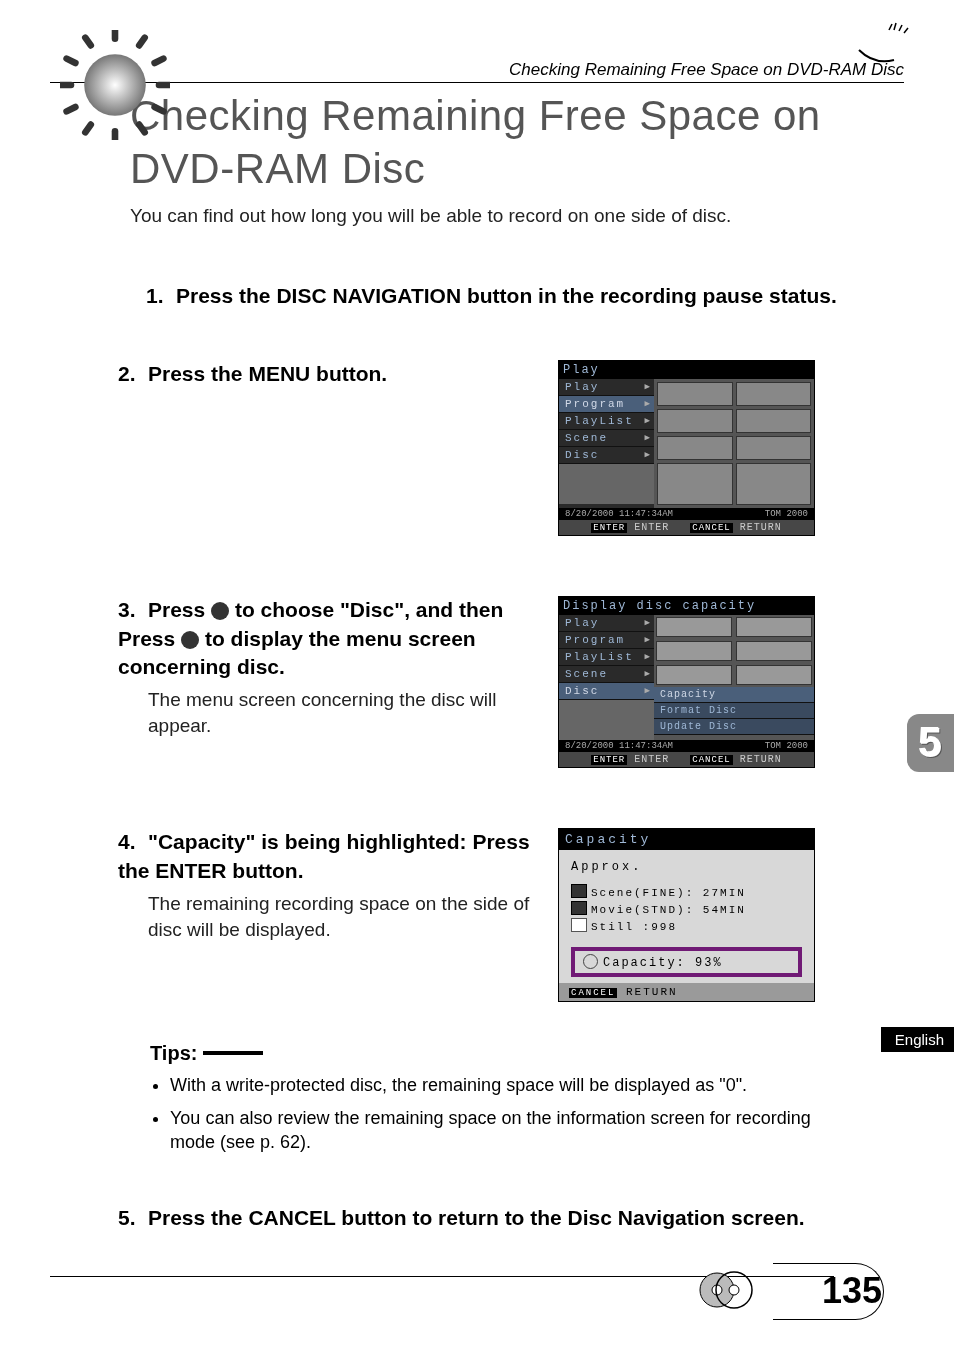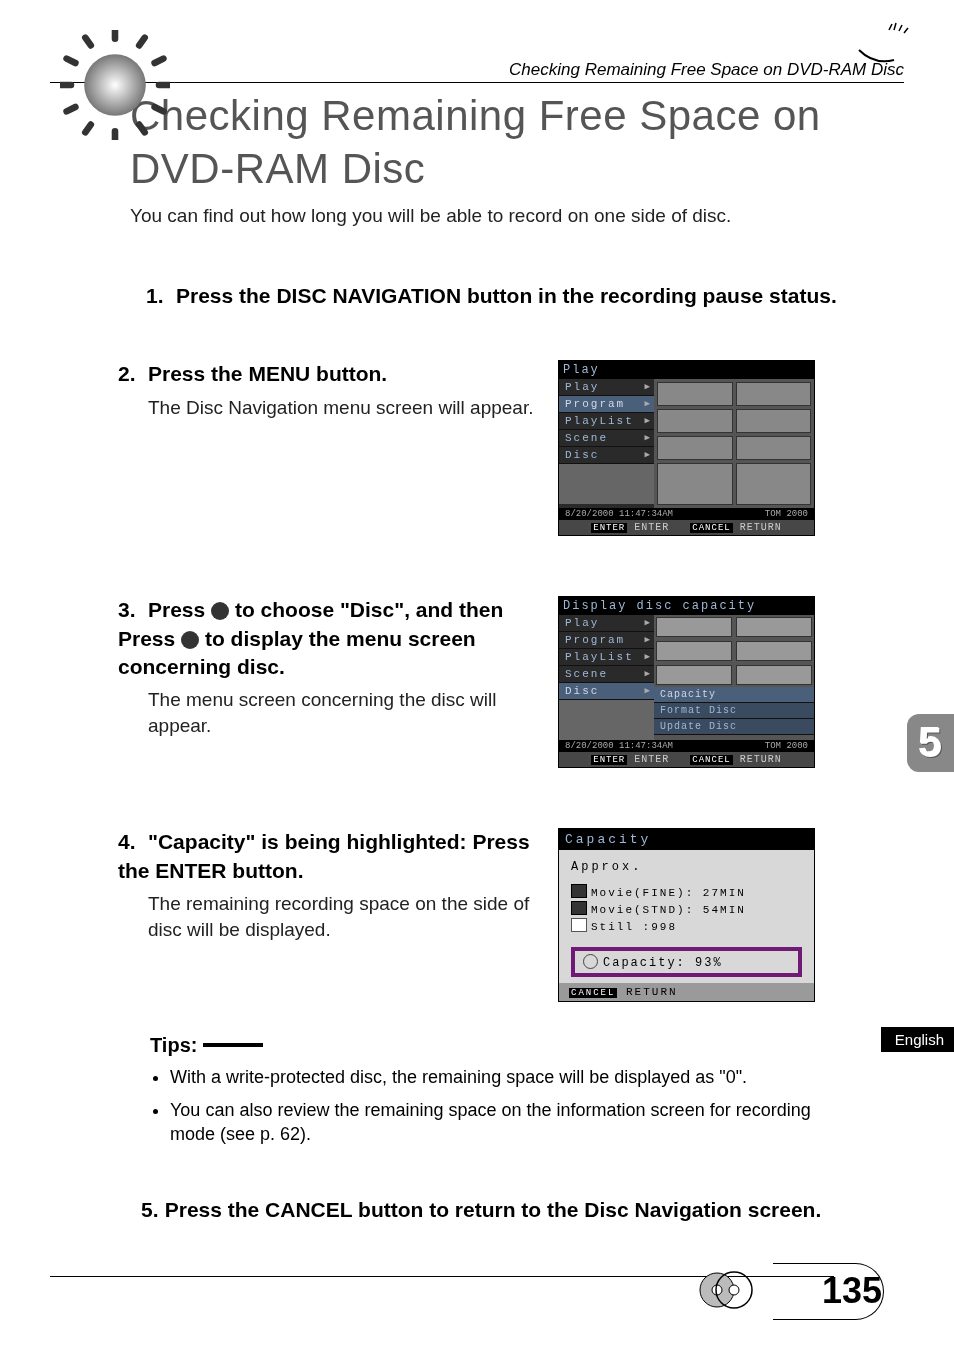--- a/index.html
+++ b/index.html
@@ -189,21 +189,21 @@
   .cap-approx { letter-spacing: 3px; margin-bottom: 10px; }
   .cap-line { letter-spacing: 2px; font-size: 11px; margin-bottom: 2px; }
   .cap-icon { display:inline-block; width:14px; height:12px; background:#333; border:1px solid #000; margin-right:4px; vertical-align:-2px;}
   .cap-capbox { border:4px solid #701a75; margin-top:14px; padding: 3px 8px; letter-spacing:2px; font-size:12px;}
   .cap-circ { display:inline-block; width:13px; height:13px; border:1px solid #444; border-radius:50%; vertical-align:-3px; margin-right:5px; position:relative;}
   .cap-footer { background:#9a9a9a; color:#000; text-align:left; padding:3px 10px; font-size:11px; letter-spacing:2px;}
 
   
   .tips {
     margin-left: 100px;
-    margin-top: 32px;
+    margin-top: 40px;
     width: 700px;
   }
   .tips-head {
     font-weight: bold;
     font-size: 20px;
   }
   .tips-head .line {
     display: inline-block;
     width: 60px;
     border-top: 4px solid #000;
@@ -325,21 +325,20 @@
         <span class="num">1.</span><span>Press the DISC NAVIGATION button in the recording pause status.</span>
       </div>
     </div>
   </div>
 
   <div class="step-row">
     <div class="step-col-text">
       <div class="step-head">
         <span class="num">2.</span><span>Press the MENU button.</span>
       </div>
-      <div class="step-body">The Disc Navigation menu screen will appear.</div>
     </div>
     <div class="step-col-fig">
       <div class="screen">
         <div class="screen-title">Play</div>
         <div class="screen-body">
           <div class="menu-col">
             <div class="menu-item"><span>Play</span><span class="arrow">▶</span></div>
             <div class="menu-item hl"><span>Program</span><span class="arrow">▶</span></div>
             <div class="menu-item"><span>PlayList</span><span class="arrow">▶</span></div>
             <div class="menu-item"><span>Scene</span><span class="arrow">▶</span></div>
@@ -425,21 +424,21 @@
       <div class="step-head">
         <span class="num">4.</span><span>"Capacity" is being highlighted: Press the ENTER button.</span>
       </div>
       <div class="step-body">The remaining recording space on the side of disc will be displayed.</div>
     </div>
     <div class="step-col-fig">
       <div class="cap-screen">
         <div class="cap-title">Capacity</div>
         <div class="cap-body">
           <div class="cap-approx">Approx.</div>
-          <div class="cap-line"><span class="cap-icon"></span><span>Movie(FINE)</span><span>: 27MIN</span></div>
+          <div class="cap-line"><span class="cap-icon"></span><span>Scene(FINE)</span><span>: 27MIN</span></div>
           <div class="cap-line"><span class="cap-icon"></span><span>Movie(STND)</span><span>: 54MIN</span></div>
           <div class="cap-line"><span class="cap-icon" style="background:#fff;border:1px solid #555;"></span><span>Still</span><span>     :998</span></div>
           <div class="cap-capbox">
             <span class="cap-circ"></span><span>Capacity: 93%</span>
           </div>
         </div>
         <div class="cap-footer">
           <span class="btn-label" style="background:#000;color:#fff;">CANCEL</span> <span>RETURN</span>
         </div>
       </div>
@@ -449,21 +448,21 @@
   <div class="tips">
     <div class="tips-head">
       <span>Tips:</span><span class="line"></span>
     </div>
     <ul>
       <li>With a write-protected disc, the remaining space will be displayed as "0".</li>
       <li>You can also review the remaining space on the information screen for recording mode (see p. 62).</li>
     </ul>
   </div>
 
-  <div class="step-row" style="text-align:center;">
+  <div class="step-row" style="">
     <div class="step-col-text" style="flex-basis:720px;">
       <div class="step-head">
         <span class="num">5.</span><span>Press the CANCEL button to return to the Disc Navigation screen.</span>
       </div>
     </div>
   </div>
 
   <div class="side-tab">5</div>
   <div class="lang-tab">English</div>
 

